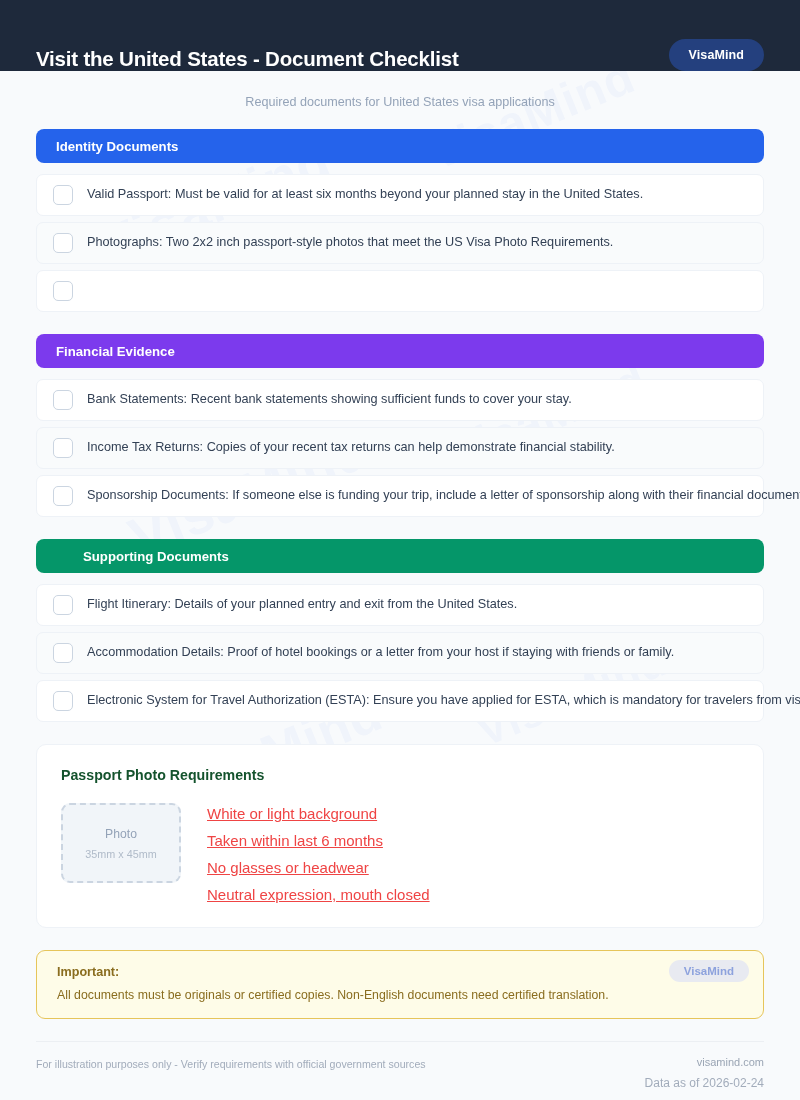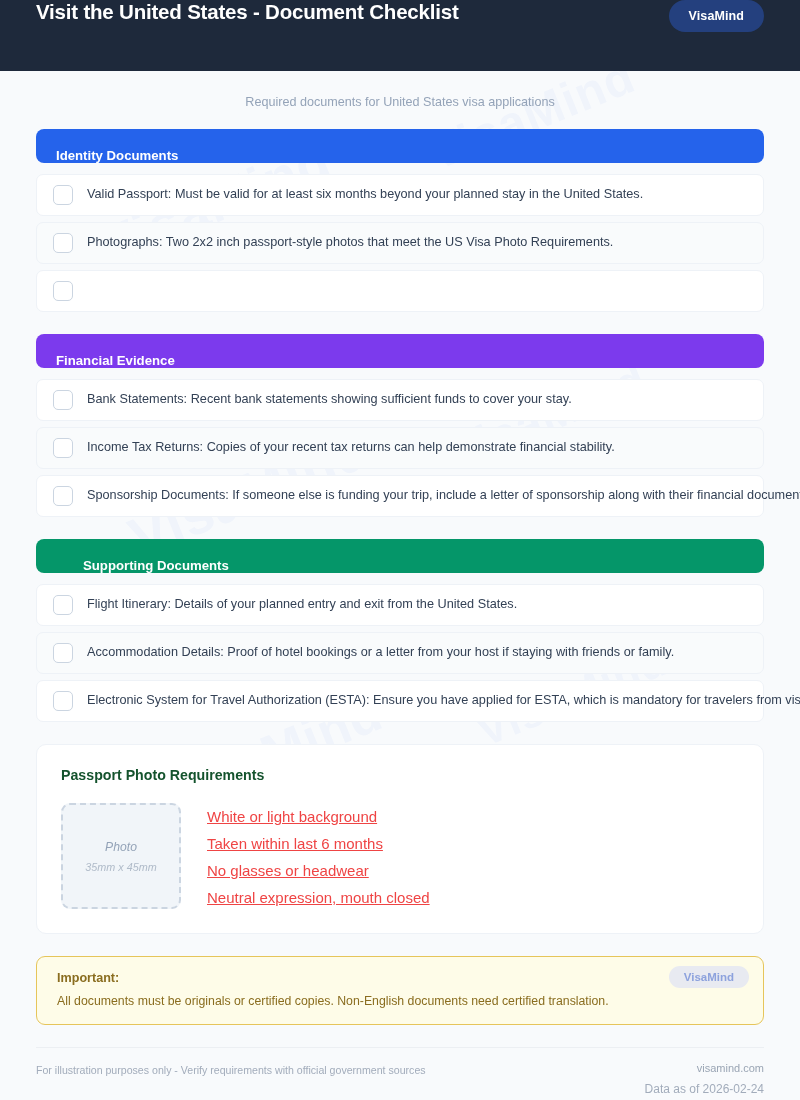--- a/index.html
+++ b/index.html
@@ -42,21 +42,21 @@
   #watermark .wm.e { left: 150px; top: 700px; font-size: 52px; }
   #watermark .wm.f { left: 470px; top: 640px; font-size: 44px; }
 
   
   #header {
     position: relative;
     z-index: 2;
     height: 71px;
     background: #1e293b;
     display: flex;
-    align-items: flex-start;
+    align-items: flex-end;
     justify-content: space-between;
     padding: 0 36px;
   }
   #header .title {
     font-size: 20.5px;
     font-weight: 700;
     color: #ffffff;
     letter-spacing: -0.2px;
   }
   #header .brand-badge {
@@ -83,21 +83,21 @@
     padding: 24px 0 20px 0;
   }
 
   
   .section { margin-bottom: 22px; }
 
   .section-header {
     height: 34px;
     border-radius: 8px;
     display: flex;
-    align-items: flex-end;
+    align-items: center;
     padding: 0 20px;
     color: #ffffff;
     font-size: 13.2px;
     font-weight: 700;
     margin-bottom: 11px;
   }
 
   .item-row {
     display: flex;
     align-items: center;
@@ -137,30 +137,29 @@
   }
   #photo-card .card-title {
     font-size: 14.2px;
     font-weight: 700;
     color: #14532d;
     margin-bottom: 20px;
   }
   #photo-card .card-body { display: flex; gap: 26px; }
 
   .photo-placeholder {
-    width: 120px; height: 106px;
+    width: 120px; height: 80px;
     border: 2px dashed #cbd5e1;
     border-radius: 9px;
     background: #f1f5f9;
     display: flex;
     flex-direction: column;
     align-items: center;
     justify-content: center;
     gap: 7px;
-    font-style: italic;
   }
   .photo-placeholder .ph-label { font-size: 12.2px; color: #94a3b8; }
   .photo-placeholder .ph-dims  { font-size: 10.8px; color: #b0bbc9; }
 
   .photo-reqs {
     display: flex;
     flex-direction: column;
     justify-content: center;
     gap: 10px;
     padding-top: 2px;

